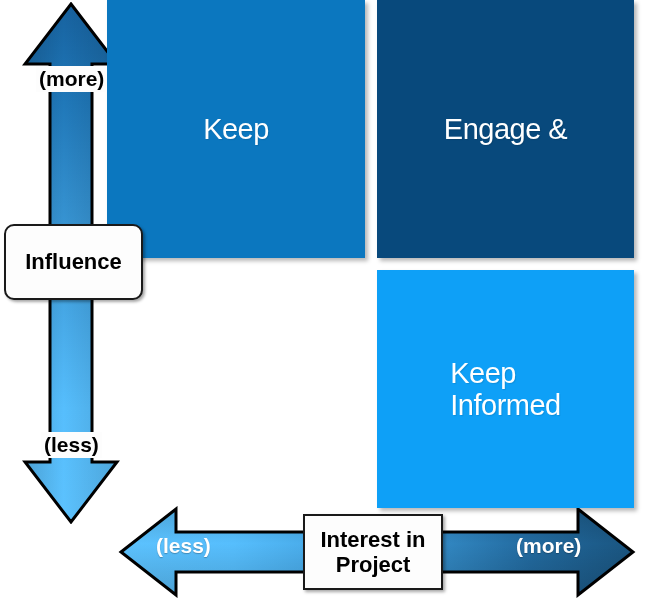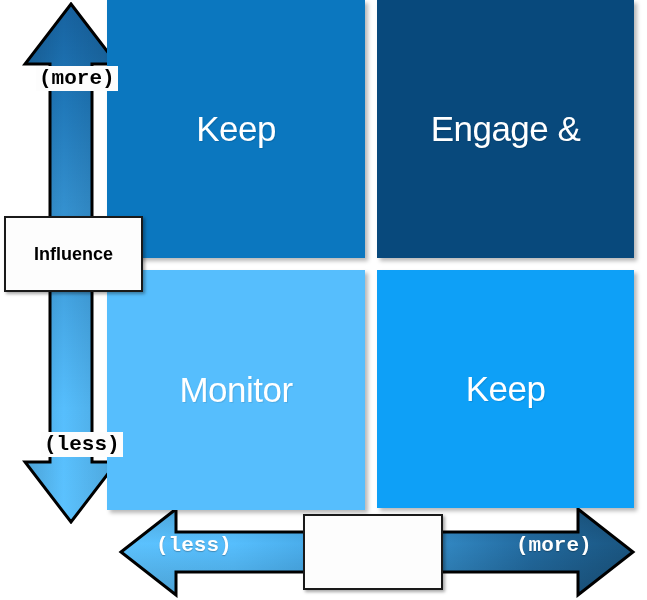--- a/index.html
+++ b/index.html
@@ -19,21 +19,21 @@
   }
 
   
   .quad {
     position: absolute;
     display: flex;
     align-items: center;
     justify-content: center;
     text-align: left;
     color: #ffffff;
-    font-size: 35px;
+    font-size: 29px;
     line-height: 1.12;
     font-weight: 400;
     letter-spacing: -0.5px;
     box-shadow: 3px 3px 4px rgba(0,0,0,0.28);
   }
   #quad-keep-satisfied {
     left: 107px; top: 0px; width: 258px; height: 258px;
     background: #0b77bf;
   }
   #quad-engage-consult {
@@ -81,37 +81,37 @@
     color: #000000;
     font-weight: bold;
     text-align: center;
     display: flex;
     flex-direction: column;
     align-items: center;
     justify-content: center;
     line-height: 1.14;
   }
   #caption-influence-power {
-    left: 4px; top: 216px;
+    left: 4px; top: 224px;
     width: 135px; height: 72px;
-    font-size: 18px;
+    font-size: 22px;
+    border-radius: 10px;
   }
   #caption-interest-project {
     left: 303px; top: 514px;
     width: 136px; height: 72px;
     font-size: 22px;
   }
   .caption-line { display: block; white-space: nowrap; }
 
   
   .tick-label {
     position: absolute;
     font-weight: bold;
     white-space: nowrap;
-    font-family: Liberation Mono, monospace;
   }
   .tick-label.boxed {
     background: #fdfdfd;
     color: #000000;
     padding: 1px 3px;
   }
   .tick-label.onarrow {
     color: #ffffff;
     text-shadow: 0 1px 1px rgba(0,0,0,0.25);
   }
@@ -186,40 +186,38 @@
       <span class="quad-label">Keep</span>
     </span>
   </div>
 
   <div id="quad-engage-consult" class="quad">
     <span>
       <span class="quad-label">Engage &amp;</span>
     </span>
   </div>
 
-  <div id="quad-monitor" class="quad">
-    <span>
-      <span class="quad-label">Monitor</span>
-    </span>
-  </div>
 
   <div id="quad-keep-informed" class="quad">
     <span>
       <span class="quad-label">Keep</span>
+      <span class="quad-label">Informed</span>
     </span>
   </div>
 
   <span id="tick-vertical-more" class="tick-label boxed">(more)</span>
 
   <span id="tick-vertical-less" class="tick-label boxed">(less)</span>
 
   <span id="tick-horizontal-less" class="tick-label onarrow">(less)</span>
 
   <span id="tick-horizontal-more" class="tick-label onarrow">(more)</span>
 
   <div id="caption-influence-power" class="axis-caption">
     <span class="caption-line">Influence</span>
   </div>
 
   <div id="caption-interest-project" class="axis-caption">
+    <span class="caption-line">Interest in</span>
+    <span class="caption-line">Project</span>
   </div>
 
 </div>
 
 </body></html>

